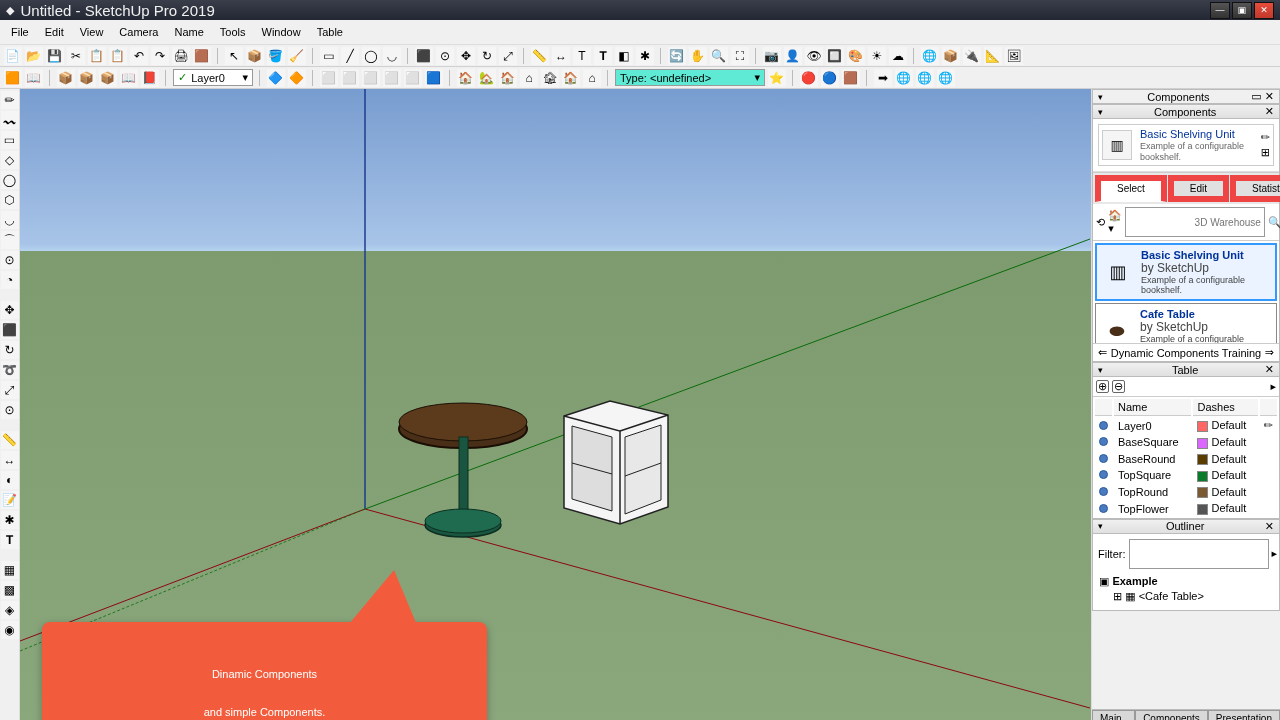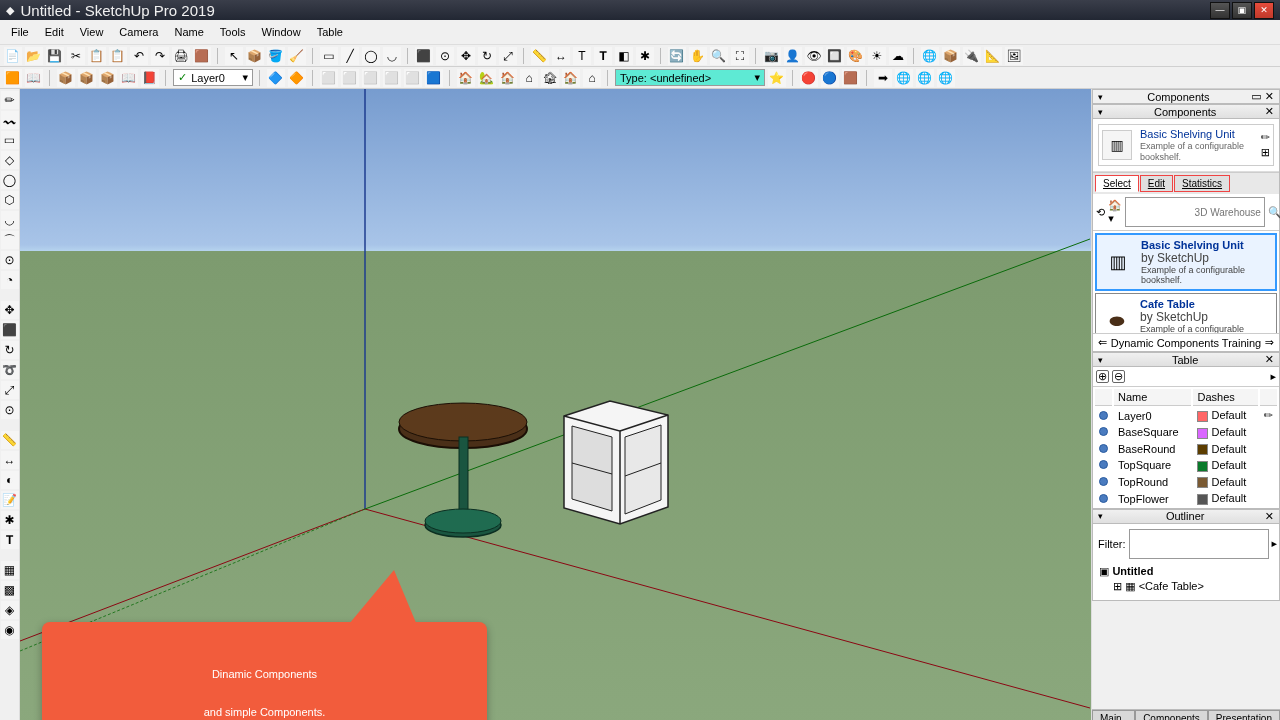--- a/index.html
+++ b/index.html
@@ -25,21 +25,21 @@
 .panel-header { background: linear-gradient(#f0f0f0, #e0e0e0); border: 1px solid #bbb; padding: 2px 5px; display: flex; align-items: center; justify-content: space-between; font-size: 11px; height: 15px; }
 .panel-header::before { content: "▾"; margin-right: 3px; font-size: 9px; }
 .panel-body { background: white; border: 1px solid #bbb; border-top: none; }
 .comp-preview { padding: 5px; border-bottom: 1px solid #ddd; }
 .comp-preview-inner { display: flex; align-items: center; gap: 8px; border: 1px solid #ccc; padding: 3px; }
 .comp-thumb { width: 30px; height: 30px; background: #f5f5f5; display: flex; align-items: center; justify-content: center; border: 1px solid #ccc; font-size: 14px; }
 .comp-info { flex: 1; font-size: 10px; color: #333; }
 .comp-name { color: #003399; display: block; }
 .comp-desc { color: #666; font-size: 9px; }
 .tabs-row { display: flex; background: #e8e8e8; border-top: 1px solid #ccc; padding: 2px; }
-.tab { padding: 2px 7px; background: #e0e0e0; border: 1px solid #ef4444; font-size: 10px; cursor: pointer; margin-right: 1px; text-decoration: underline; }
+.tab { padding: 2px 16px; background: #e0e0e0; border: 6px solid #ef4444; font-size: 10px; cursor: pointer; margin-right: 1px; }
 .tab.active { background: white; border-bottom: 1px solid white; }
 .search-row { display: flex; align-items: center; padding: 3px; gap: 3px; border-bottom: 1px solid #ccc; }
 .search-input { flex: 1; border: 1px solid #999; padding: 14px 3px; font-size: 10px; height: 15px; text-align: right; }
 .comp-list { max-height: 102px; overflow-y: auto; }
 .comp-item { display: flex; align-items: center; padding: 4px; gap: 6px; border: 1px solid #888; margin: 2px; cursor: pointer; }
 .comp-item.selected { border: 2px solid #3399ff; background: #eaf3ff; }
 .comp-item-thumb { width: 34px; height: 34px; display: flex; align-items: center; justify-content: center; font-size: 18px; }
 .comp-item-info { flex: 1; font-size: 10px; }
 .comp-item-name { font-weight: bold; color: #003399; }
 .comp-item-by { font-size: 12px; color: #444; }
@@ -392,21 +392,21 @@
     </div>
     <div class="panel-body outliner-body">
       <div class="filter-row">
         <span>Filter:</span>
         <input class="search-input" style="">
         <span>▸</span>
       </div>
       <div class="outliner-tree">
         <div class="tree-item">
           <span>▣</span>
-          <b>Untitled</b>
+          <b>Example</b>
         </div>
         <div class="tree-item" style="padding-left:14px">
           <span>⊞</span>
           <span>▦</span>
           <span>&lt;Cafe Table&gt;</span>
         </div>
       </div>
     </div>
 
     <div style="flex:1"></div>

